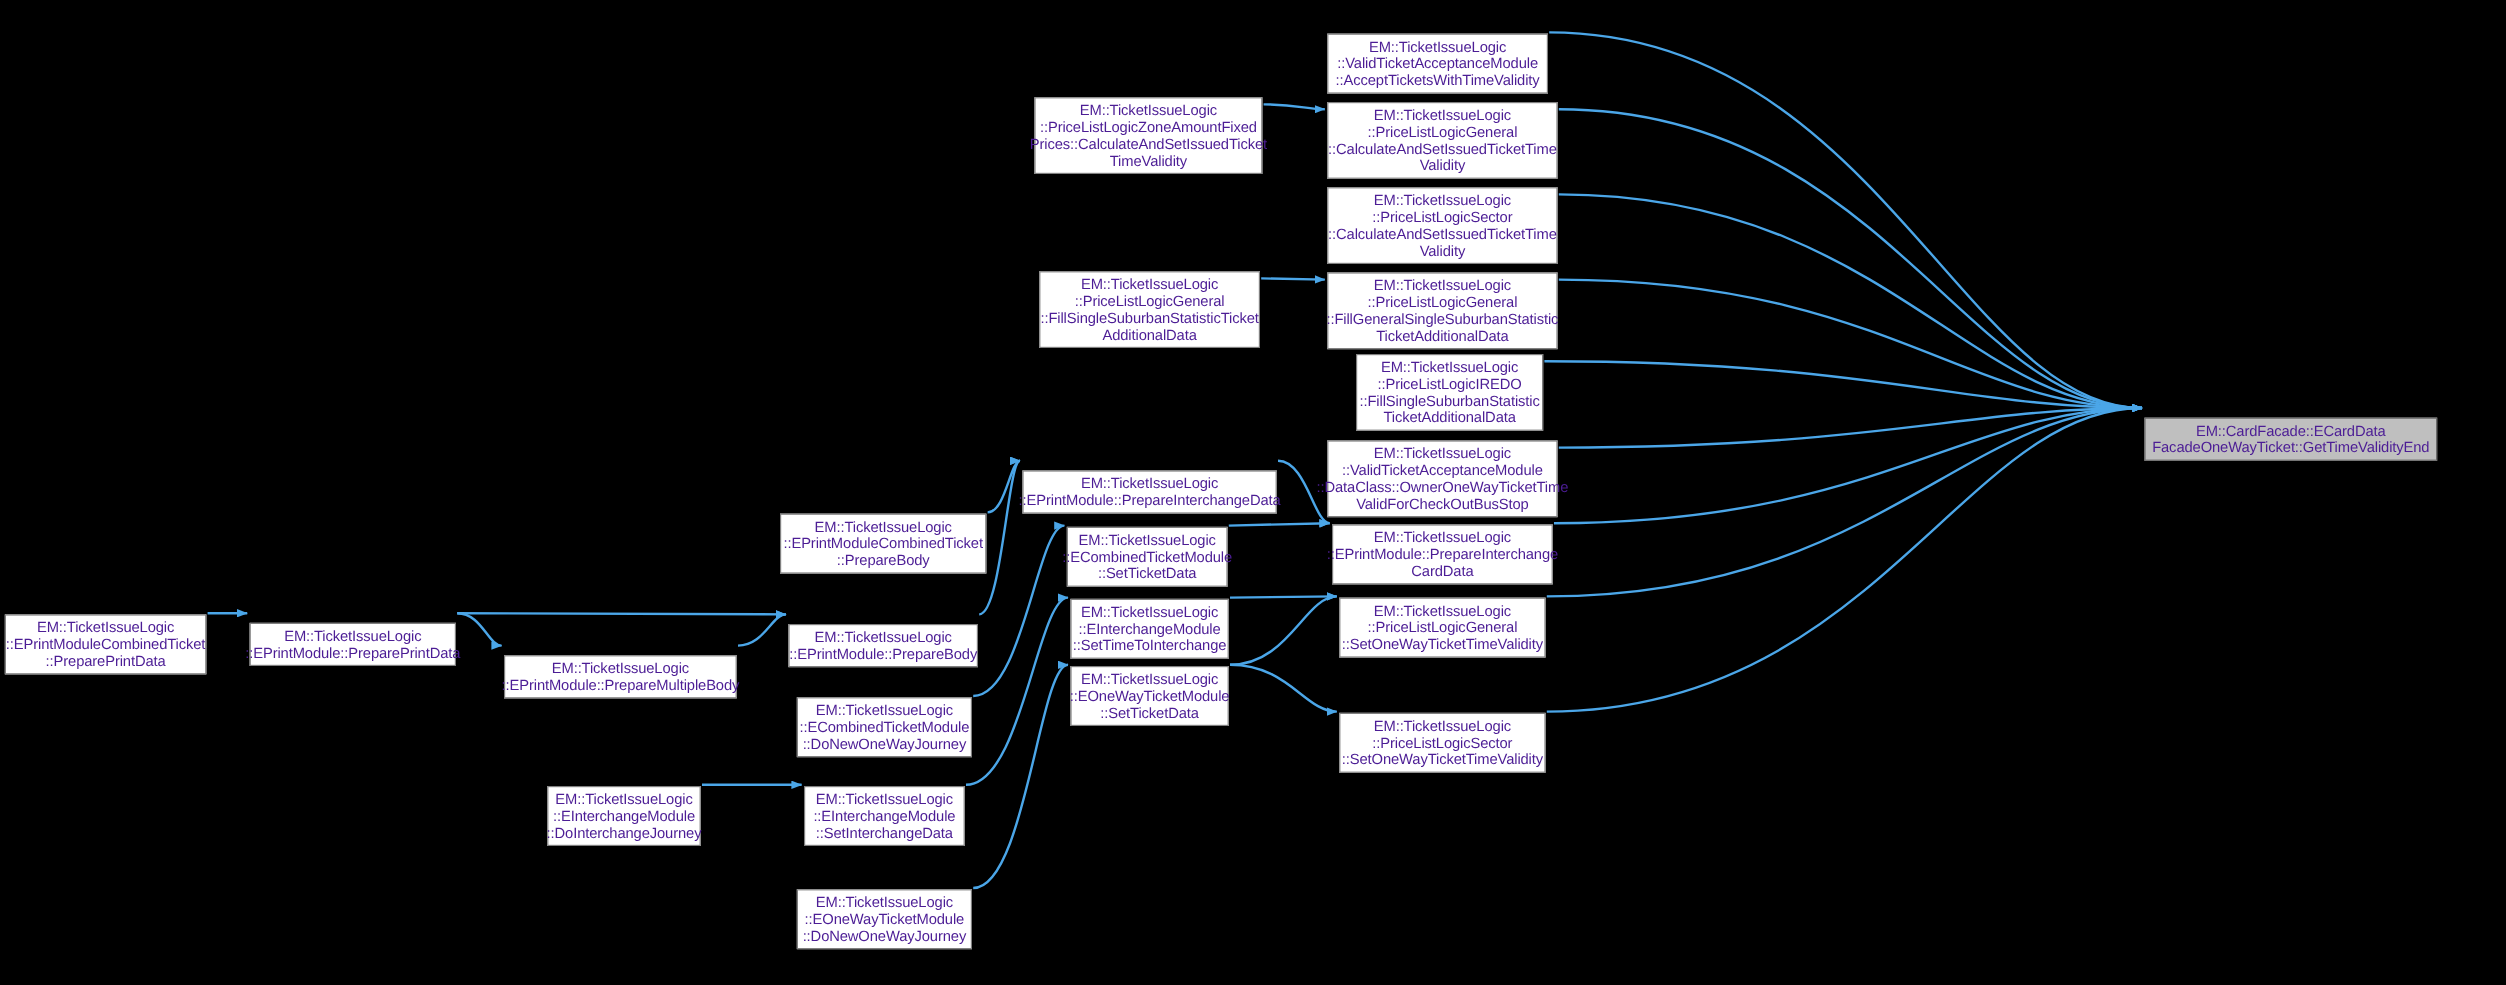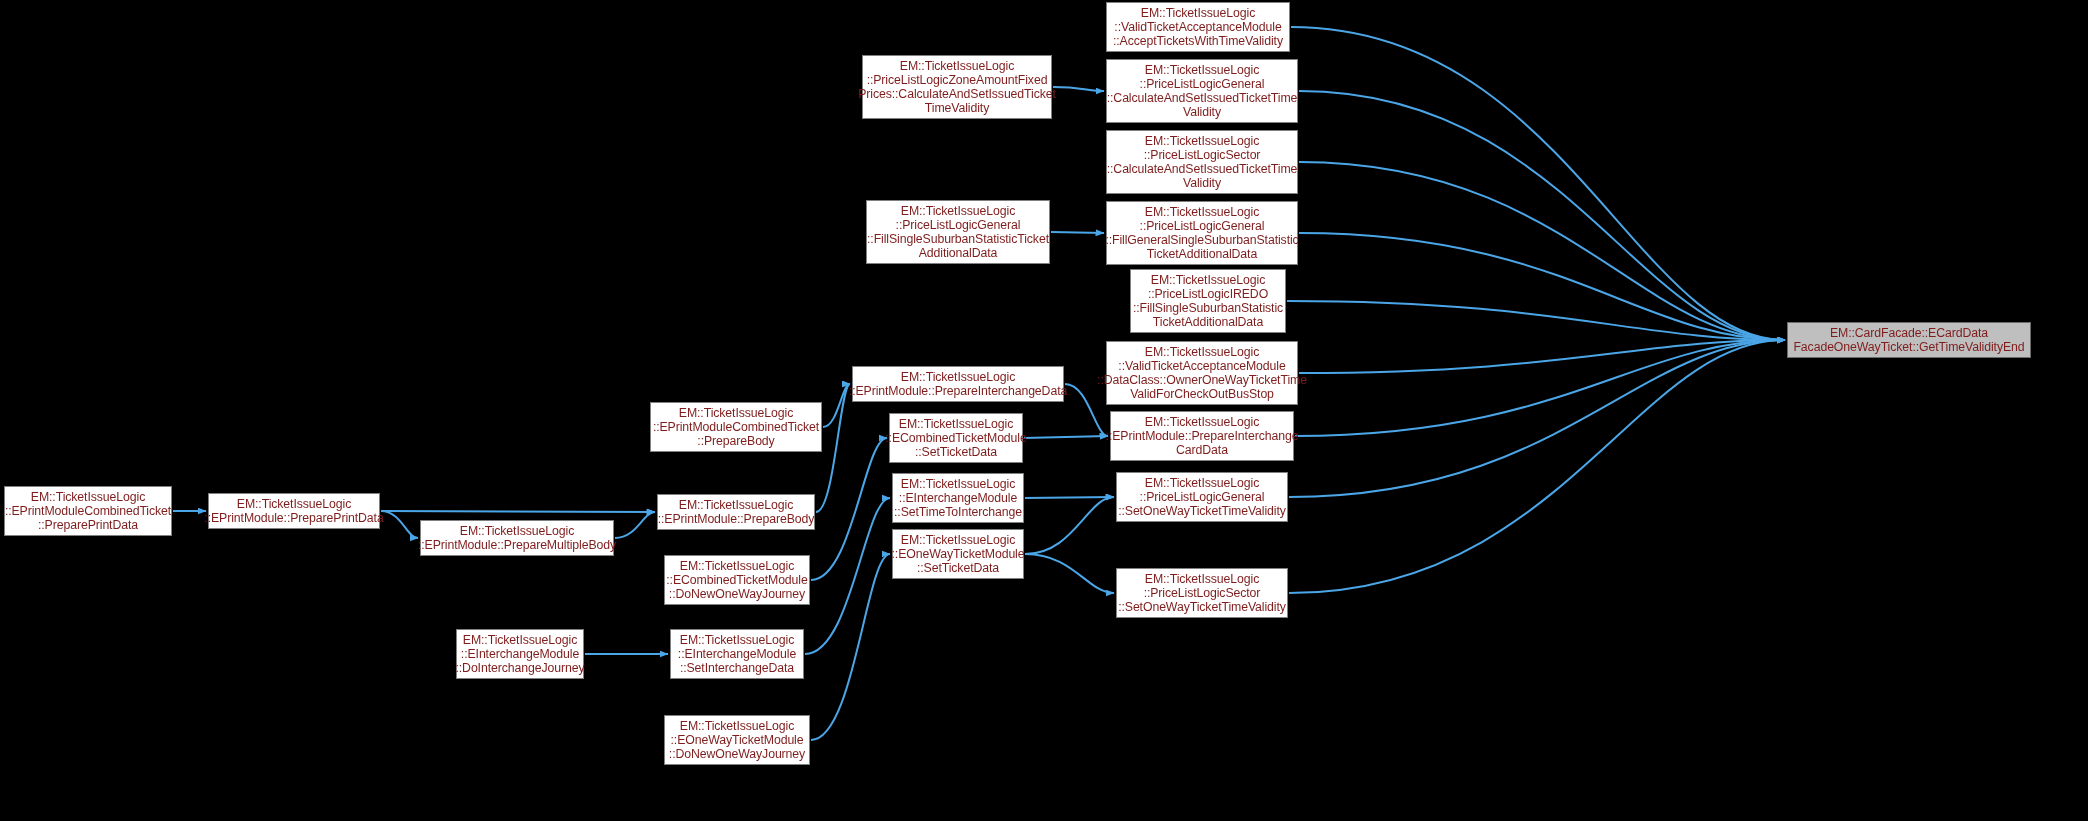--- a/index.html
+++ b/index.html
@@ -21,31 +21,32 @@
     top: 0;
     width: 2088px;
     height: 821px;
     pointer-events: none;
   }
   .node {
     position: absolute;
     box-sizing: border-box;
     background: #ffffff;
     border: 1px solid #808080;
-    color: #7f1d1d;
+    color: #4c1d95;
     font-size: 12.3px;
     line-height: 14.2px;
     text-align: center;
     display: flex;
     align-items: center;
     justify-content: center;
     padding: 1px 3px;
     white-space: pre-line;
     letter-spacing: -0.1px;
     z-index: 2;
+    margin-top: 26px;
   }
   .node.target {
     background: #bfbfbf;
     border: 1px solid #6b6b6b;
   }
 </style>
 </head>
 <body>
 
 <div id="canvas">

